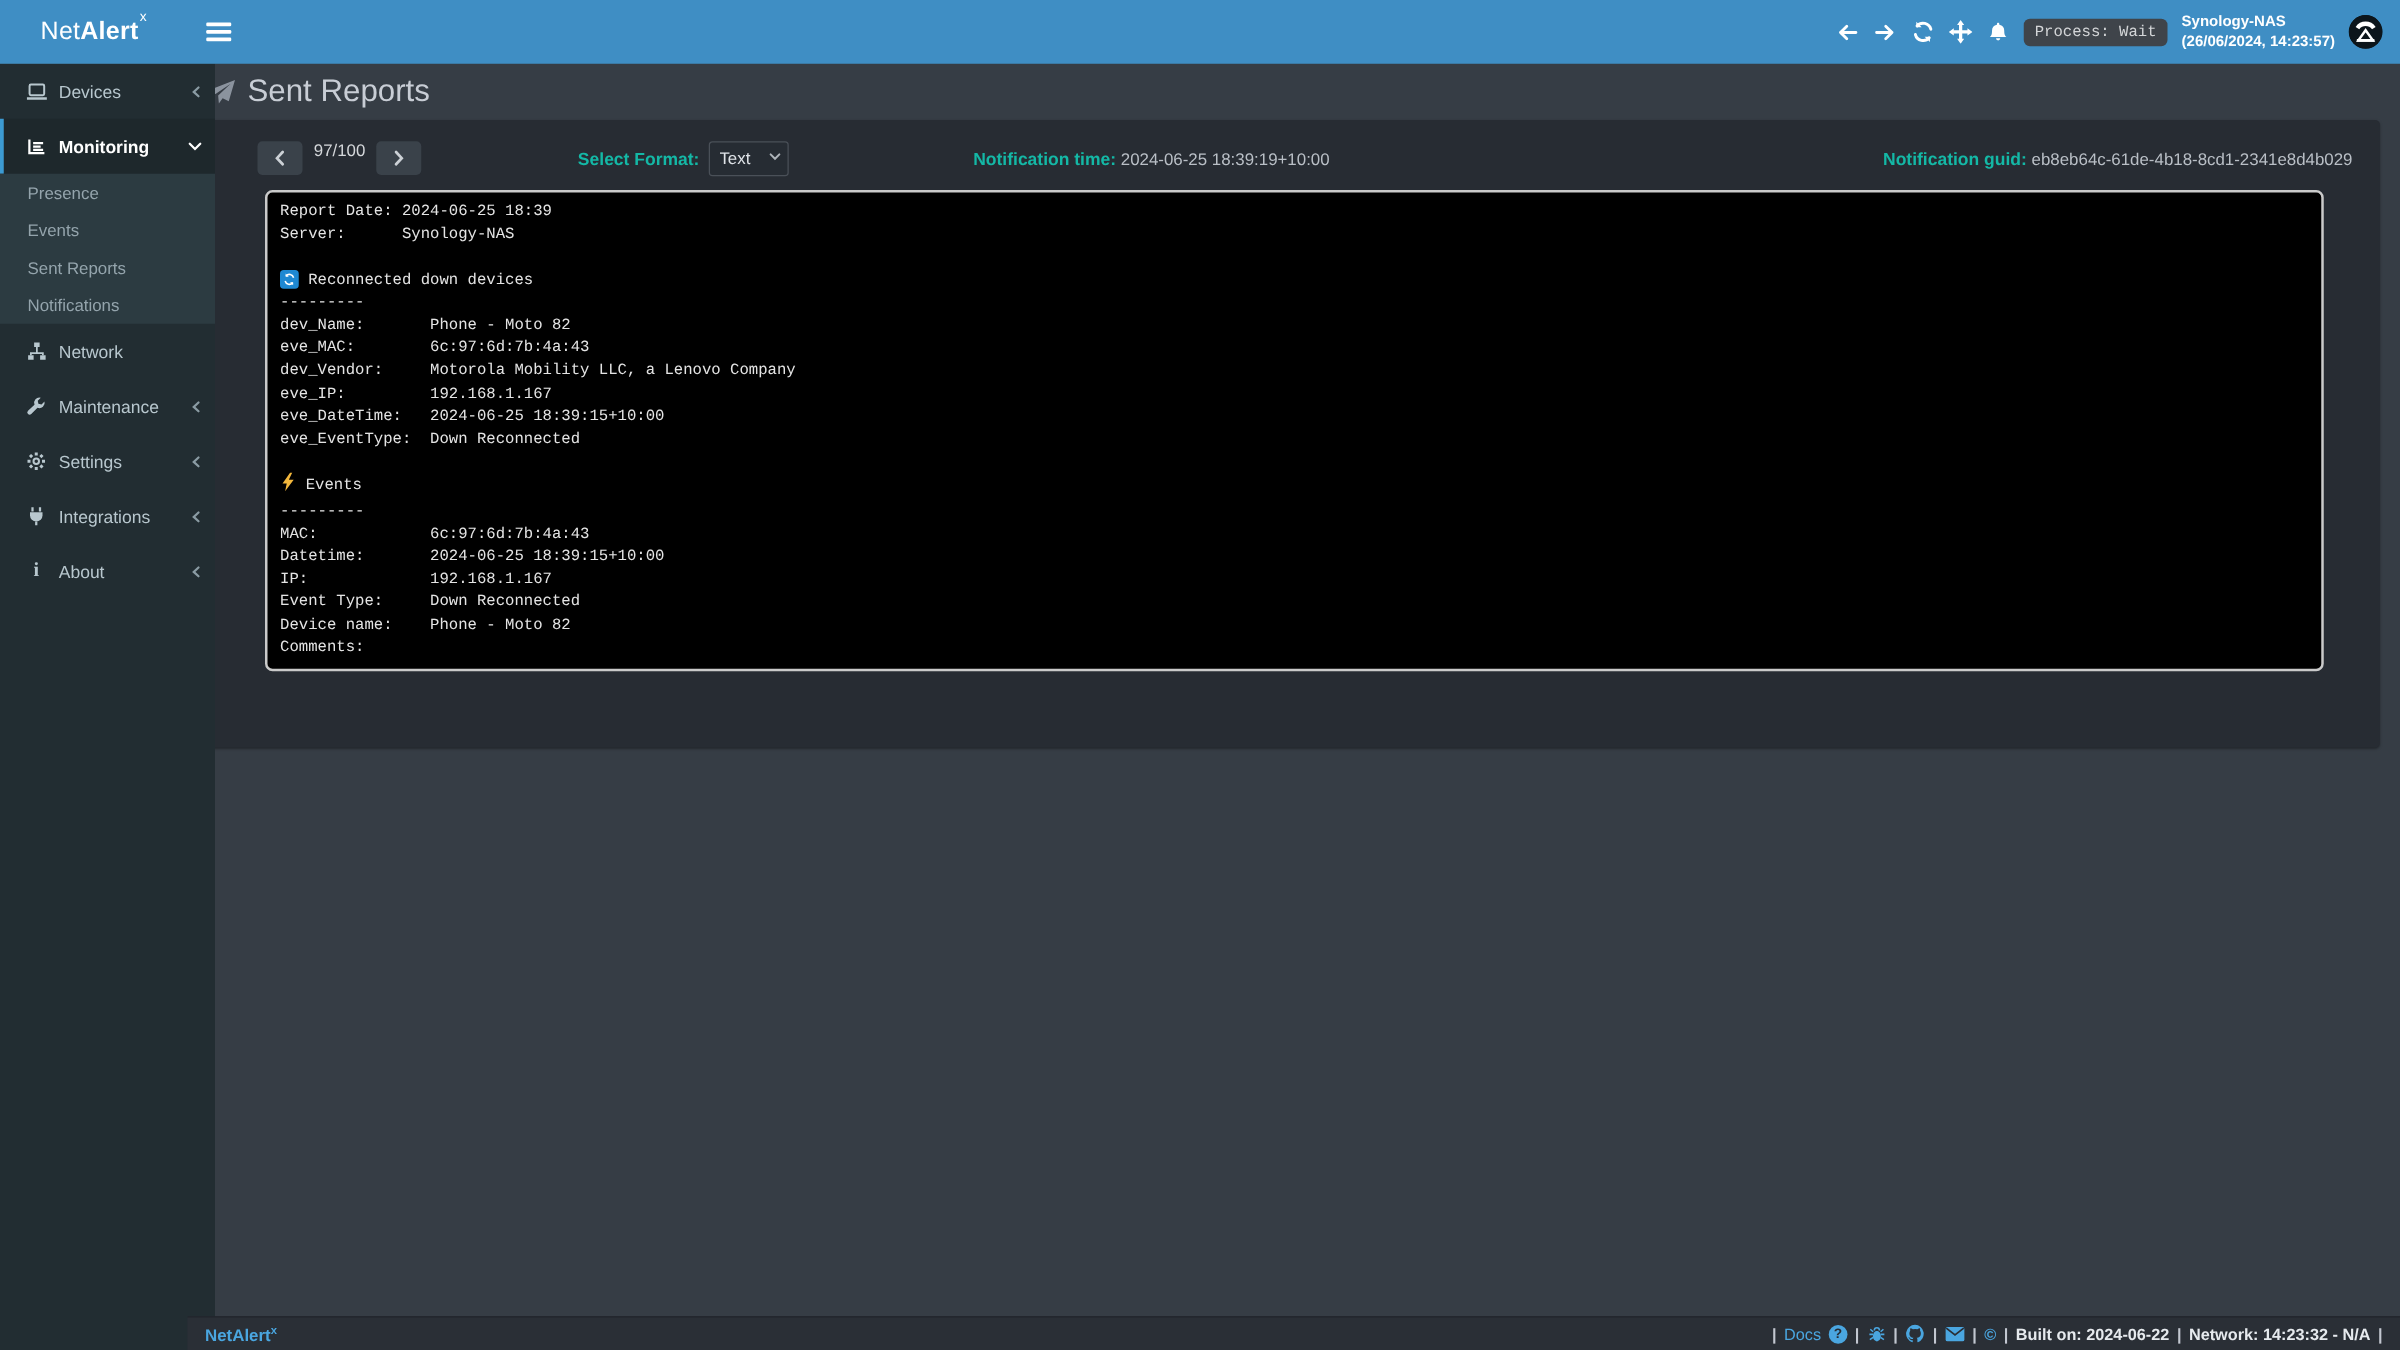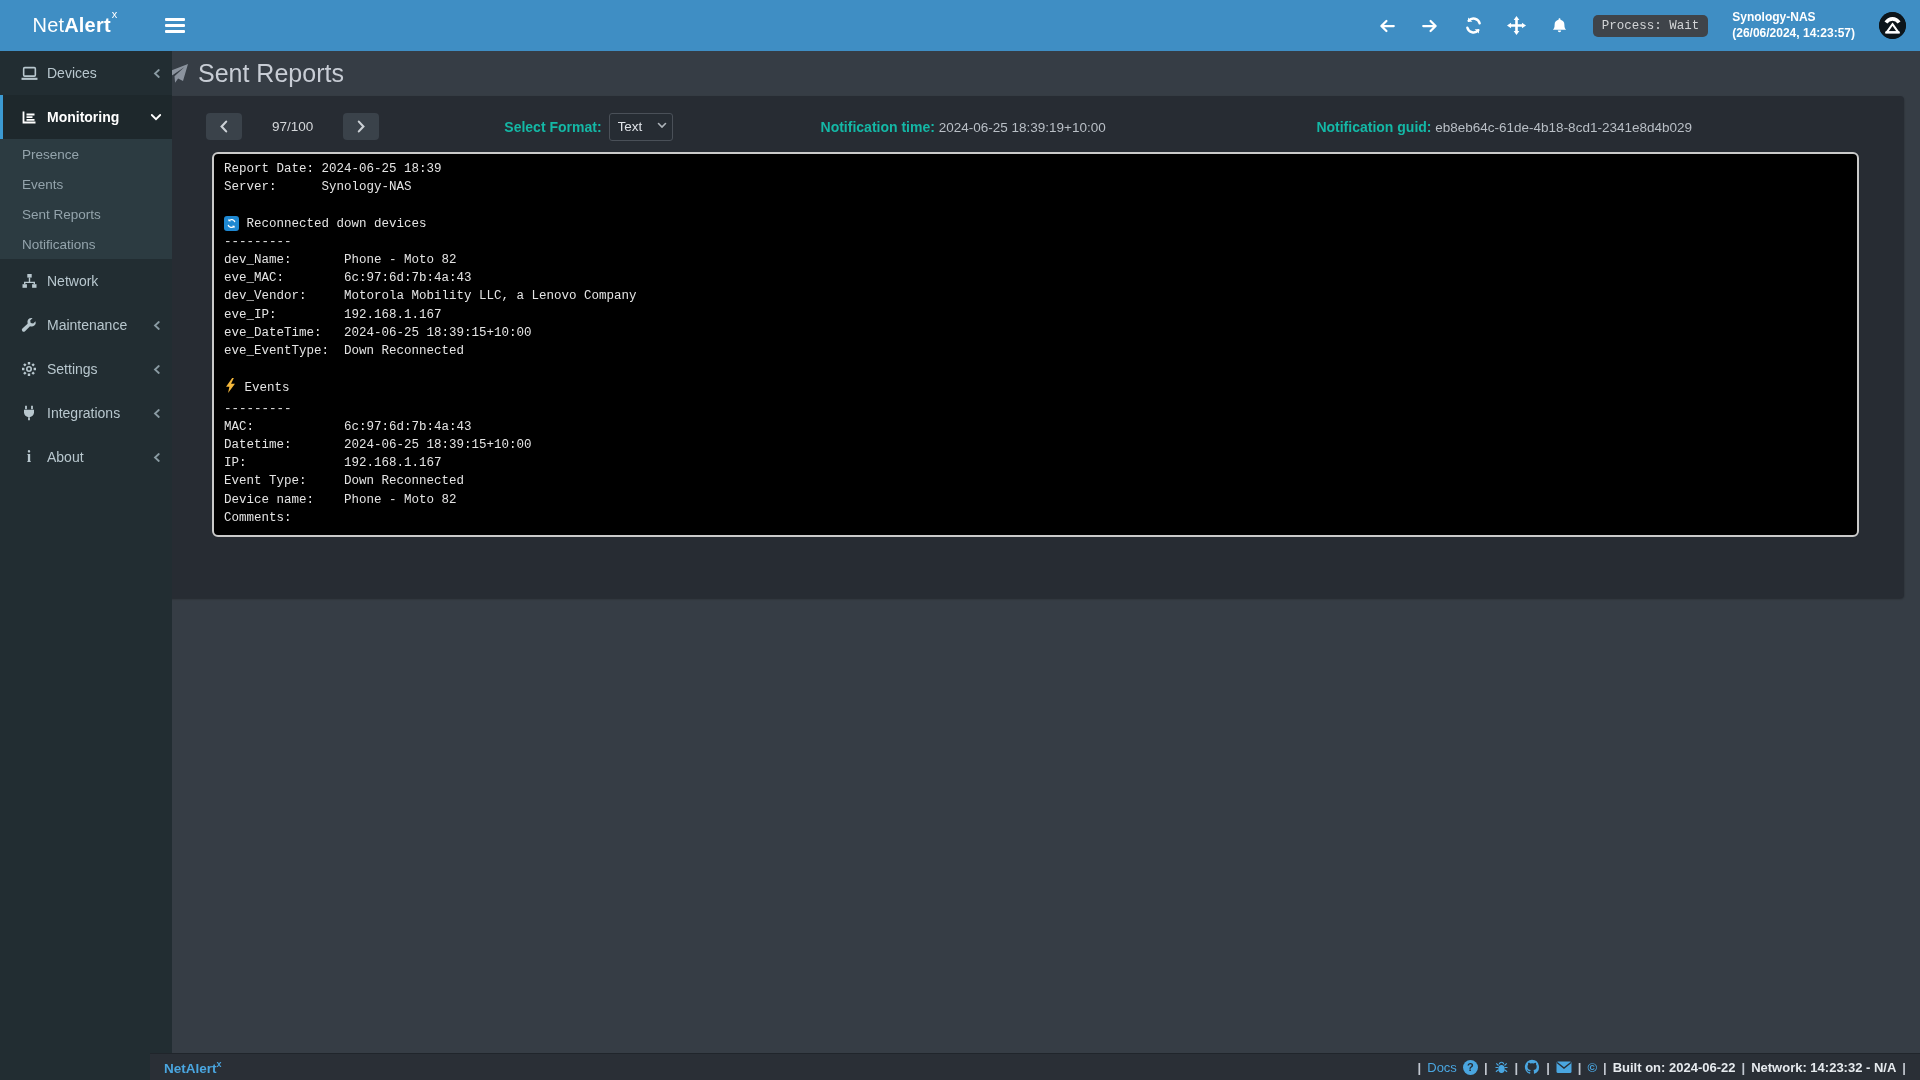--- a/index.html
+++ b/index.html
@@ -9,21 +9,21 @@
   
   .navbar { position:absolute; top:0; left:0; width:1920px; height:51px;
             background:#3f8ec4; display:flex; align-items:center; z-index:30; }
   .logo { width:150px; height:51px; display:flex; align-items:center; justify-content:center;
           color:#fff; font-size:20px; letter-spacing:.2px; }
   .logo b { font-weight:700; }
   .logo sup { font-size:11px; margin-left:1px; top:-6px; position:relative; }
   .hamburger { margin-left:15px; width:20px; height:15px; display:flex; flex-direction:column;
                justify-content:space-between; cursor:pointer; }
   .hamburger span { display:block; height:3px; background:#fff; border-radius:1px; }
-  .nav-right { margin-left:auto; display:flex; align-items:center; gap:24px; margin-right:14px; }
+  .nav-right { margin-left:auto; display:flex; align-items:center; gap:11px; margin-right:14px; }
   .nav-icon { color:#fff; width:19px; height:19px; display:flex; align-items:center;
               justify-content:center; cursor:pointer; }
   .process-badge { background:#3f444a; color:#d3d5d7; font-family:"Liberation Mono", monospace;
                    font-size:12.5px; padding:4px 9px; border-radius:5px; white-space:nowrap; }
   .host-block { color:#fff; font-size:12px; font-weight:700; line-height:1.3; text-align:left; }
   .avatar { width:27px; height:27px; border-radius:50%; background:#0c151b; overflow:hidden;
             display:flex; align-items:center; justify-content:center; cursor:pointer; }
 
   
   .sidebar { position:absolute; top:51px; left:0; width:172px; bottom:0; background:#222d32; z-index:20; }
@@ -42,35 +42,35 @@
   .content { position:absolute; left:150px; top:51px; right:0; bottom:27px; background:#363d45; }
   .content-header { height:45px; display:flex; align-items:center; padding-left:15px; gap:9px; }
   .content-header .plane { color:#8b939e; display:flex; }
   .page-title { color:#c8cdd5; font-size:25px; font-weight:400; }
 
   .card { margin:0 16px; height:502px; background:#272c33; border-radius:4px;
           box-shadow:0 1px 2px rgba(0,0,0,.35); overflow:hidden; }
   .card-title { padding:15px 0 0 22px; color:#33c5f3; font-size:18px; font-weight:700; }
 
   .controls-row { margin-top:17px; padding:0 22px; display:flex; align-items:center; height:27px; }
-  .pager { display:flex; align-items:center; margin-left:18px;gap:21px; }
+  .pager { display:flex; align-items:flex-start; margin-left:18px; }
   .pager-btn { width:36px; height:27px; background:#3a424a; border:none; border-radius:4px;
                color:#ccd1d6; display:flex; align-items:center; justify-content:center; cursor:pointer; }
   .pager-count { color:#d4d7da; font-size:13.5px; margin:0 9px; }
   .format-group { display:flex; align-items:center; margin-left:125px; gap:7px; }
   .bold-label { color:#14b8a6; font-size:14px; font-weight:700; white-space:nowrap; }
   .select-wrap { position:relative; display:inline-flex; }
   select.format { appearance:none; -webkit-appearance:none; width:64px; height:28px;
                   background:#262c33; color:#dfe3e8; border:1px solid #4a5058; border-radius:3px;
                   font-size:13.5px; padding:0 20px 0 8px; font-family:"Liberation Sans",sans-serif; }
   .select-wrap .sel-chev { position:absolute; right:6px; top:8px; pointer-events:none; color:#aeb4ba; display:flex; }
   .info-pair { font-size:13.5px; white-space:nowrap; }
   .info-pair .val { color:#b9bfc6; font-weight:400; }
   .time-group { margin-left:123px;padding-left:25px; }
-  .guid-group { margin-left:auto; margin-right:190px; }
+  .guid-group { margin-left:auto; }
 
   .console { margin:12px 45px 0 46px; background:#000; border:2px solid #cacaca; border-radius:6px;
              padding:6px 10px; color:#e4e4e4; font-family:"Liberation Mono", monospace;
              font-size:12.5px; line-height:18.2px; white-space:pre; overflow:hidden; height:385px; }
   .emoji { display:inline-block; vertical-align:-2px; }
   .reconnect-icon { width:15px; height:15px; background:#1e88d2; border-radius:3px;
                     display:inline-flex; align-items:center; justify-content:center; }
 
   
   .footer { position:absolute; left:150px; right:0; bottom:0; height:27px; background:#2a2f36;

